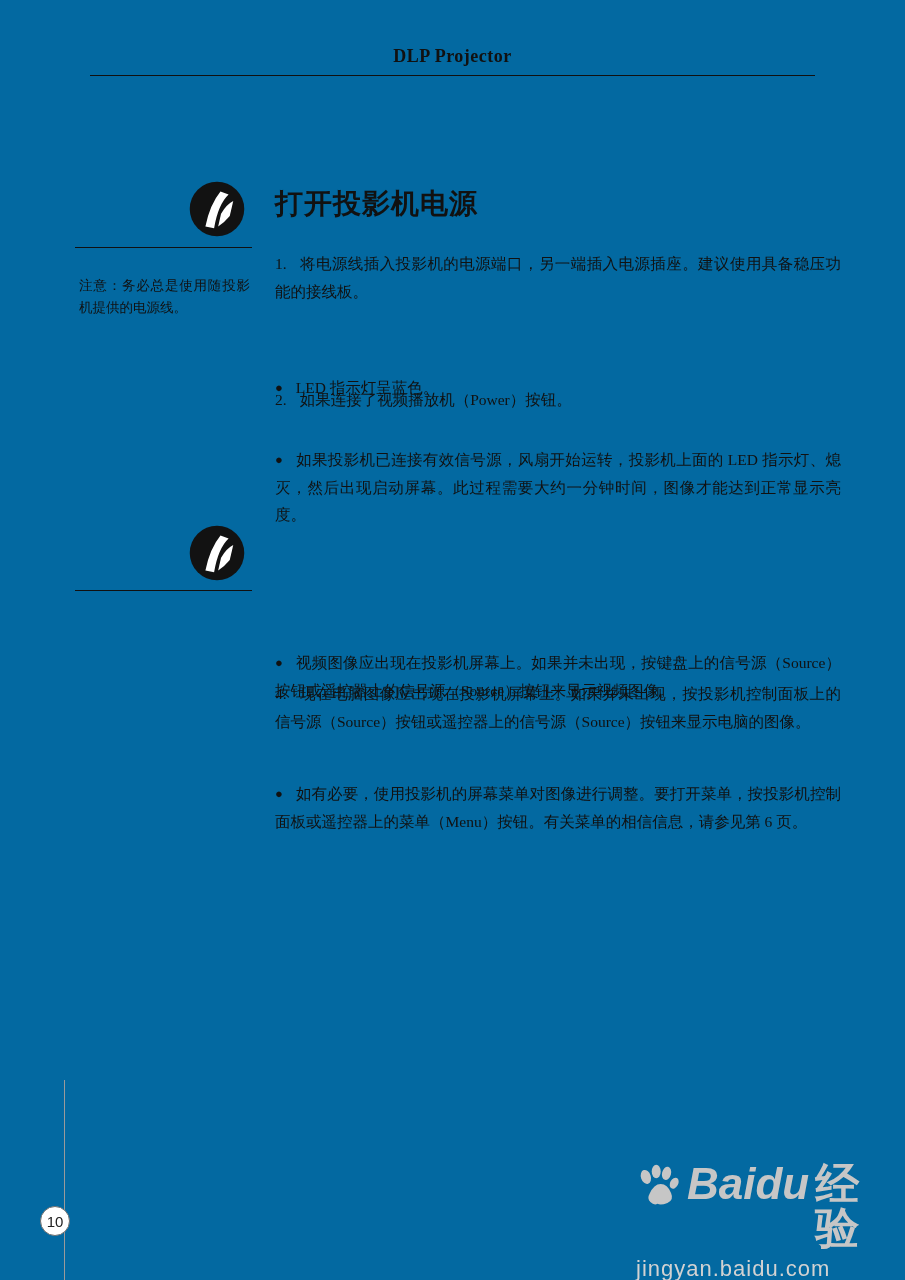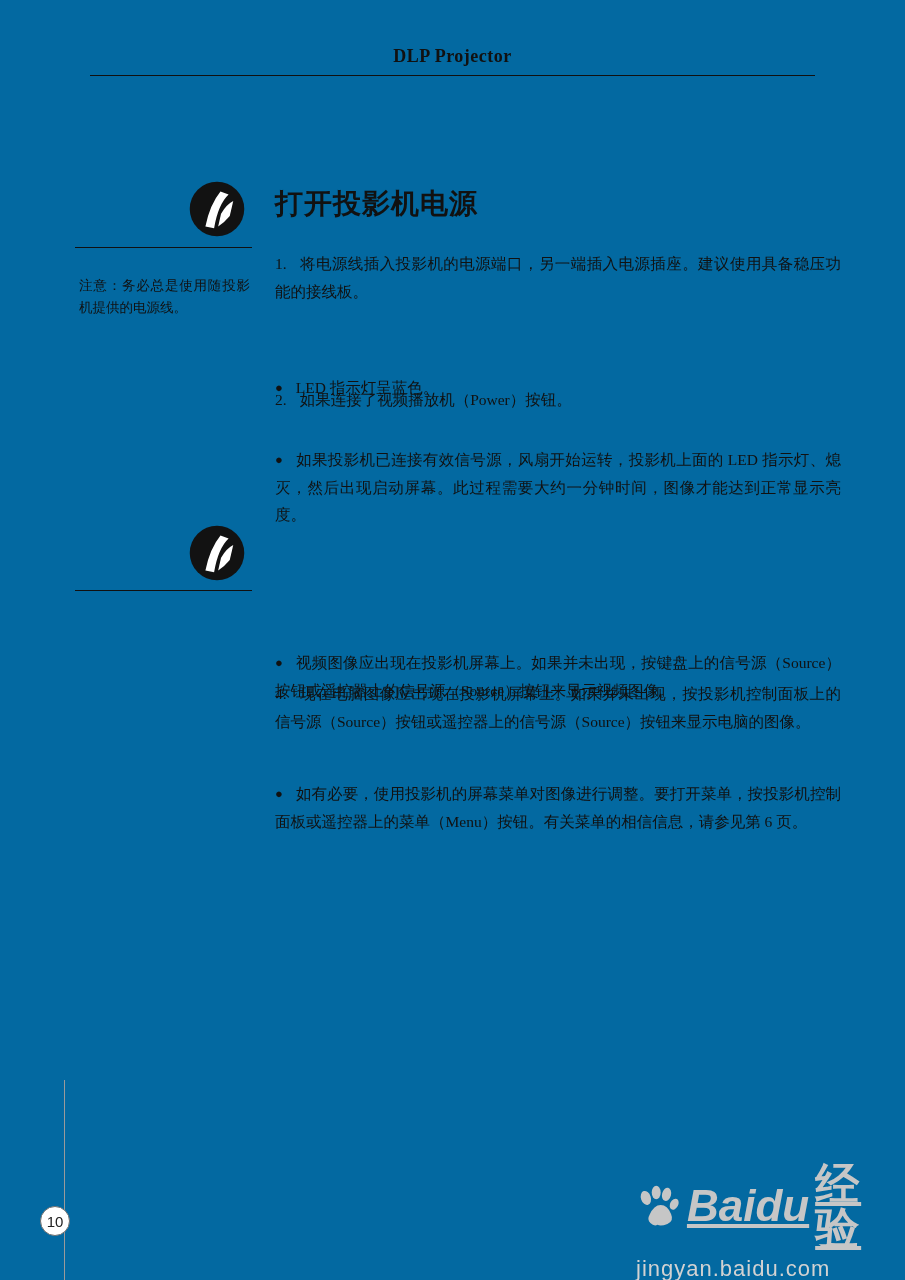--- a/index.html
+++ b/index.html
@@ -103,29 +103,28 @@
 
   
   .watermark {
     position: absolute;
     left: 636px; top: 1162px;
     color: #c7c7c7;
     user-select: none;
   }
   .watermark-brand {
     display: flex;
-    align-items: center;
+    align-items: flex-start;
     gap: 6px;
     font-family: "Liberation Sans", "DejaVu Sans", sans-serif;
     font-weight: bold;
     font-size: 44px;
     font-style: italic;
     color: #c6c6c6;
     line-height: 1;
-    text-decoration: underline;
   }
   .watermark-brand .cn { font-style: normal; letter-spacing: 2px; }
   .watermark-url {
     margin-top: 6px;
     font-family: "Liberation Sans", "DejaVu Sans", sans-serif;
     font-size: 22px;
     color: #d2d2d2;
     letter-spacing: 1px;
   }
 </style>

